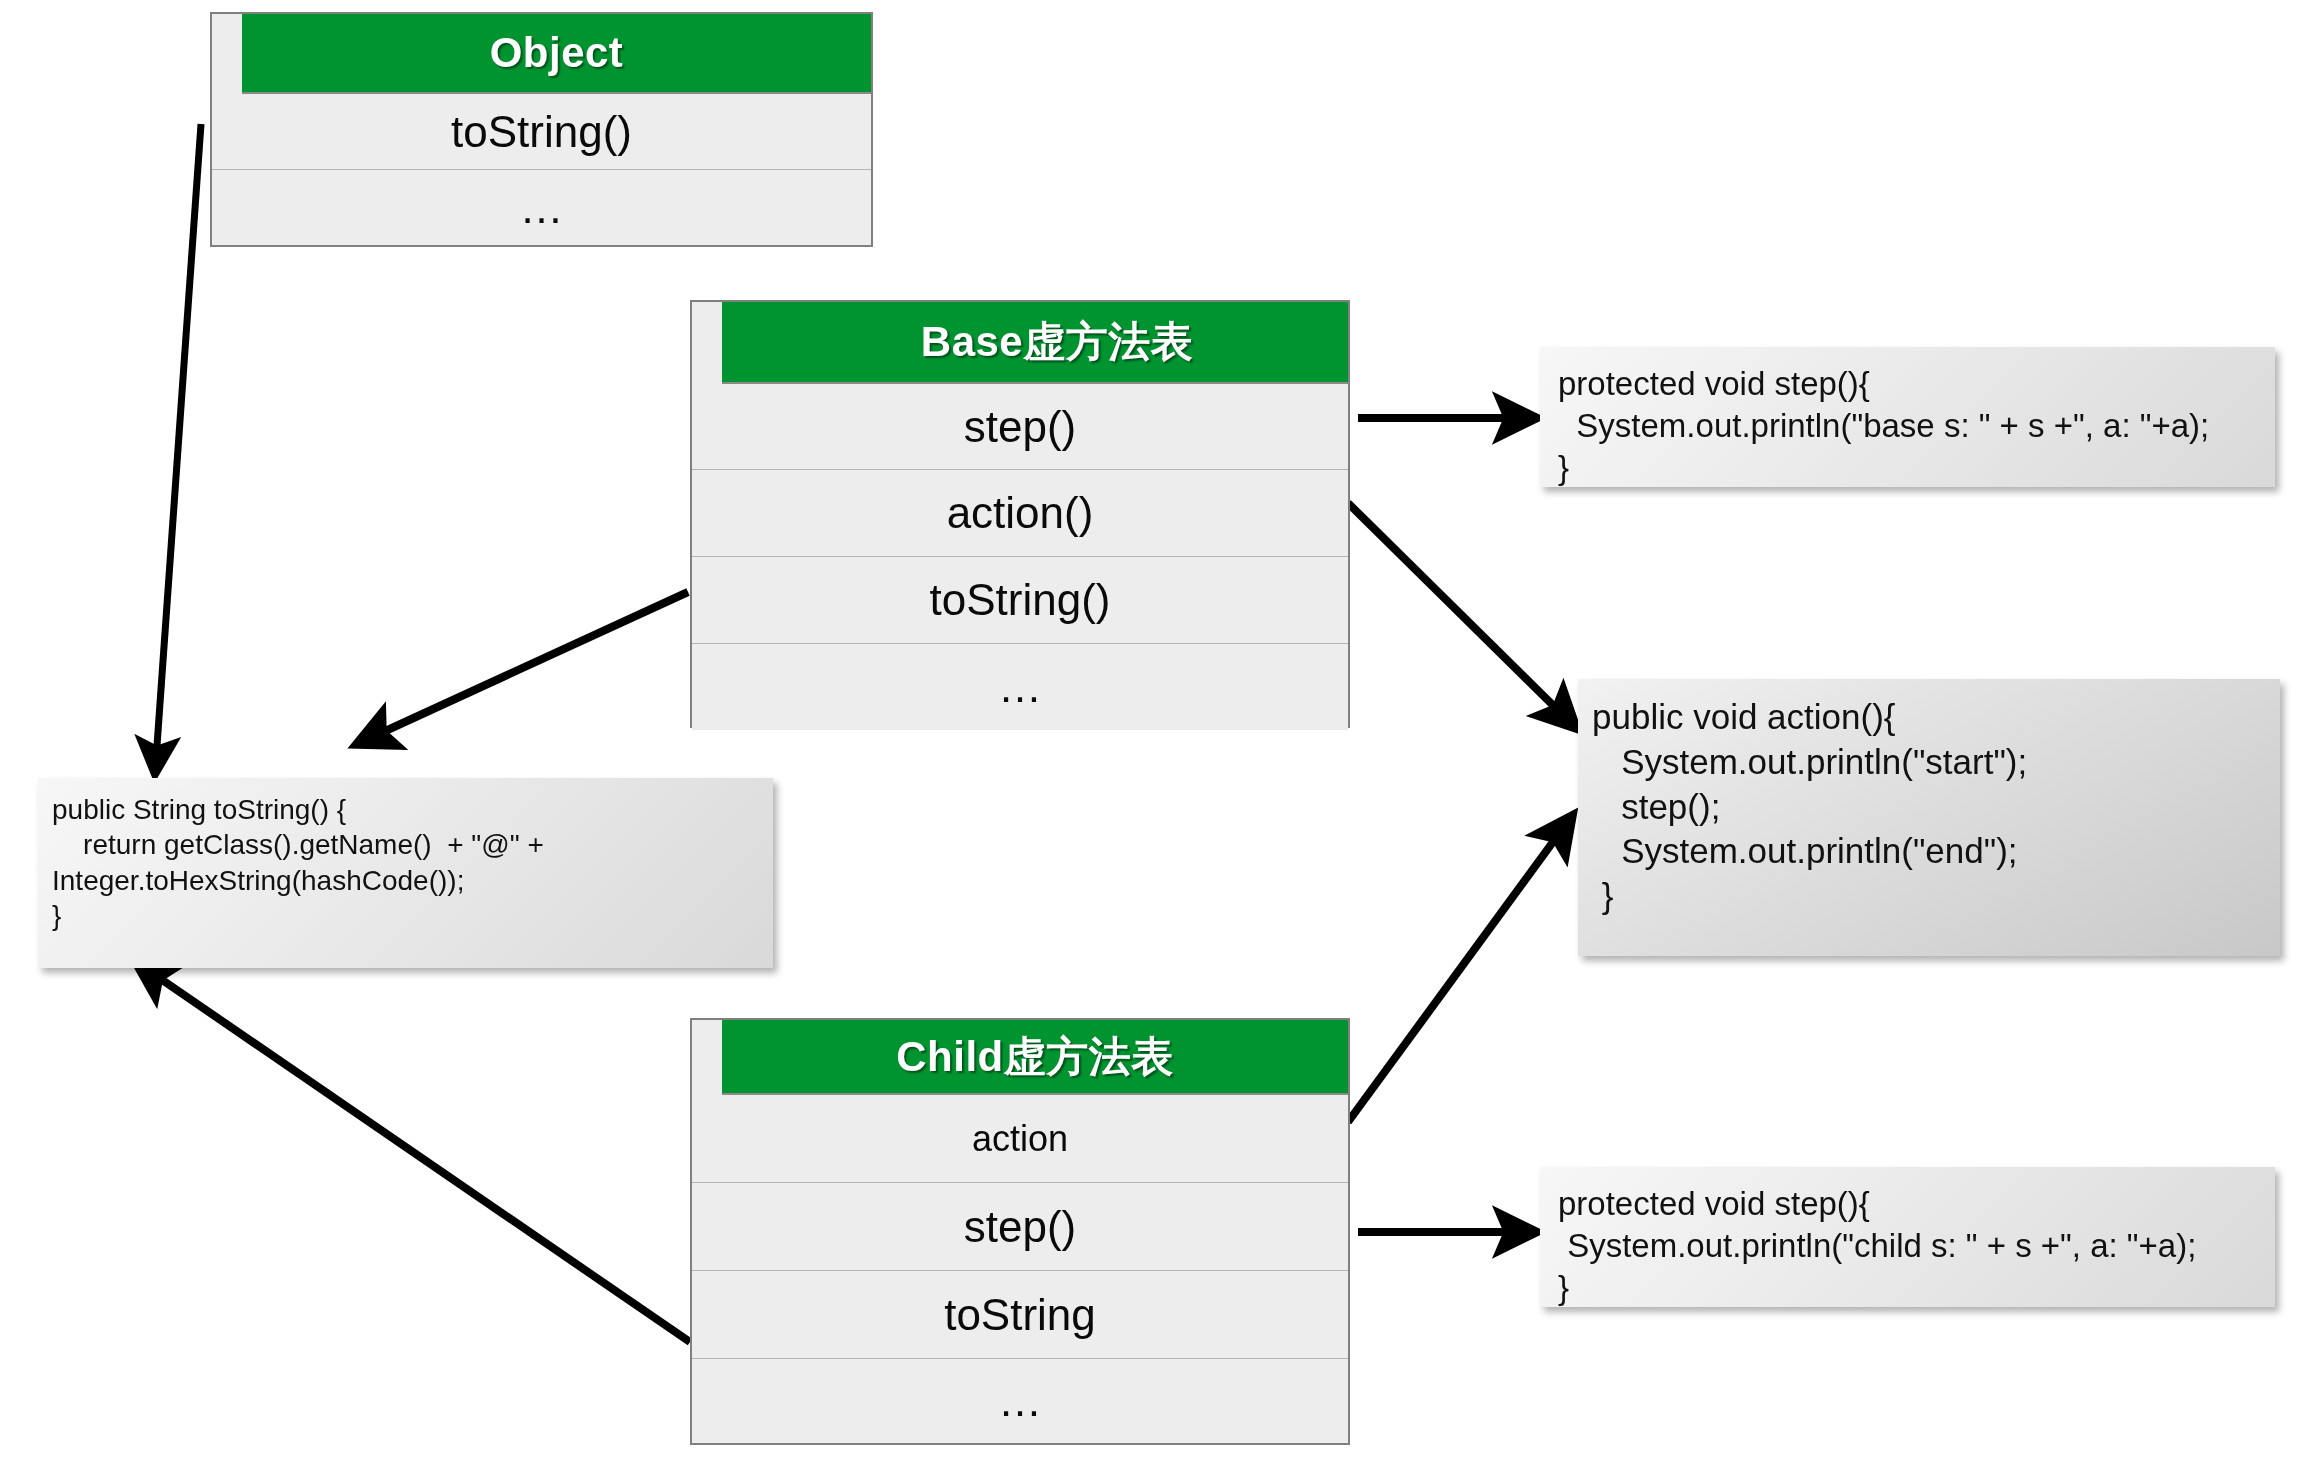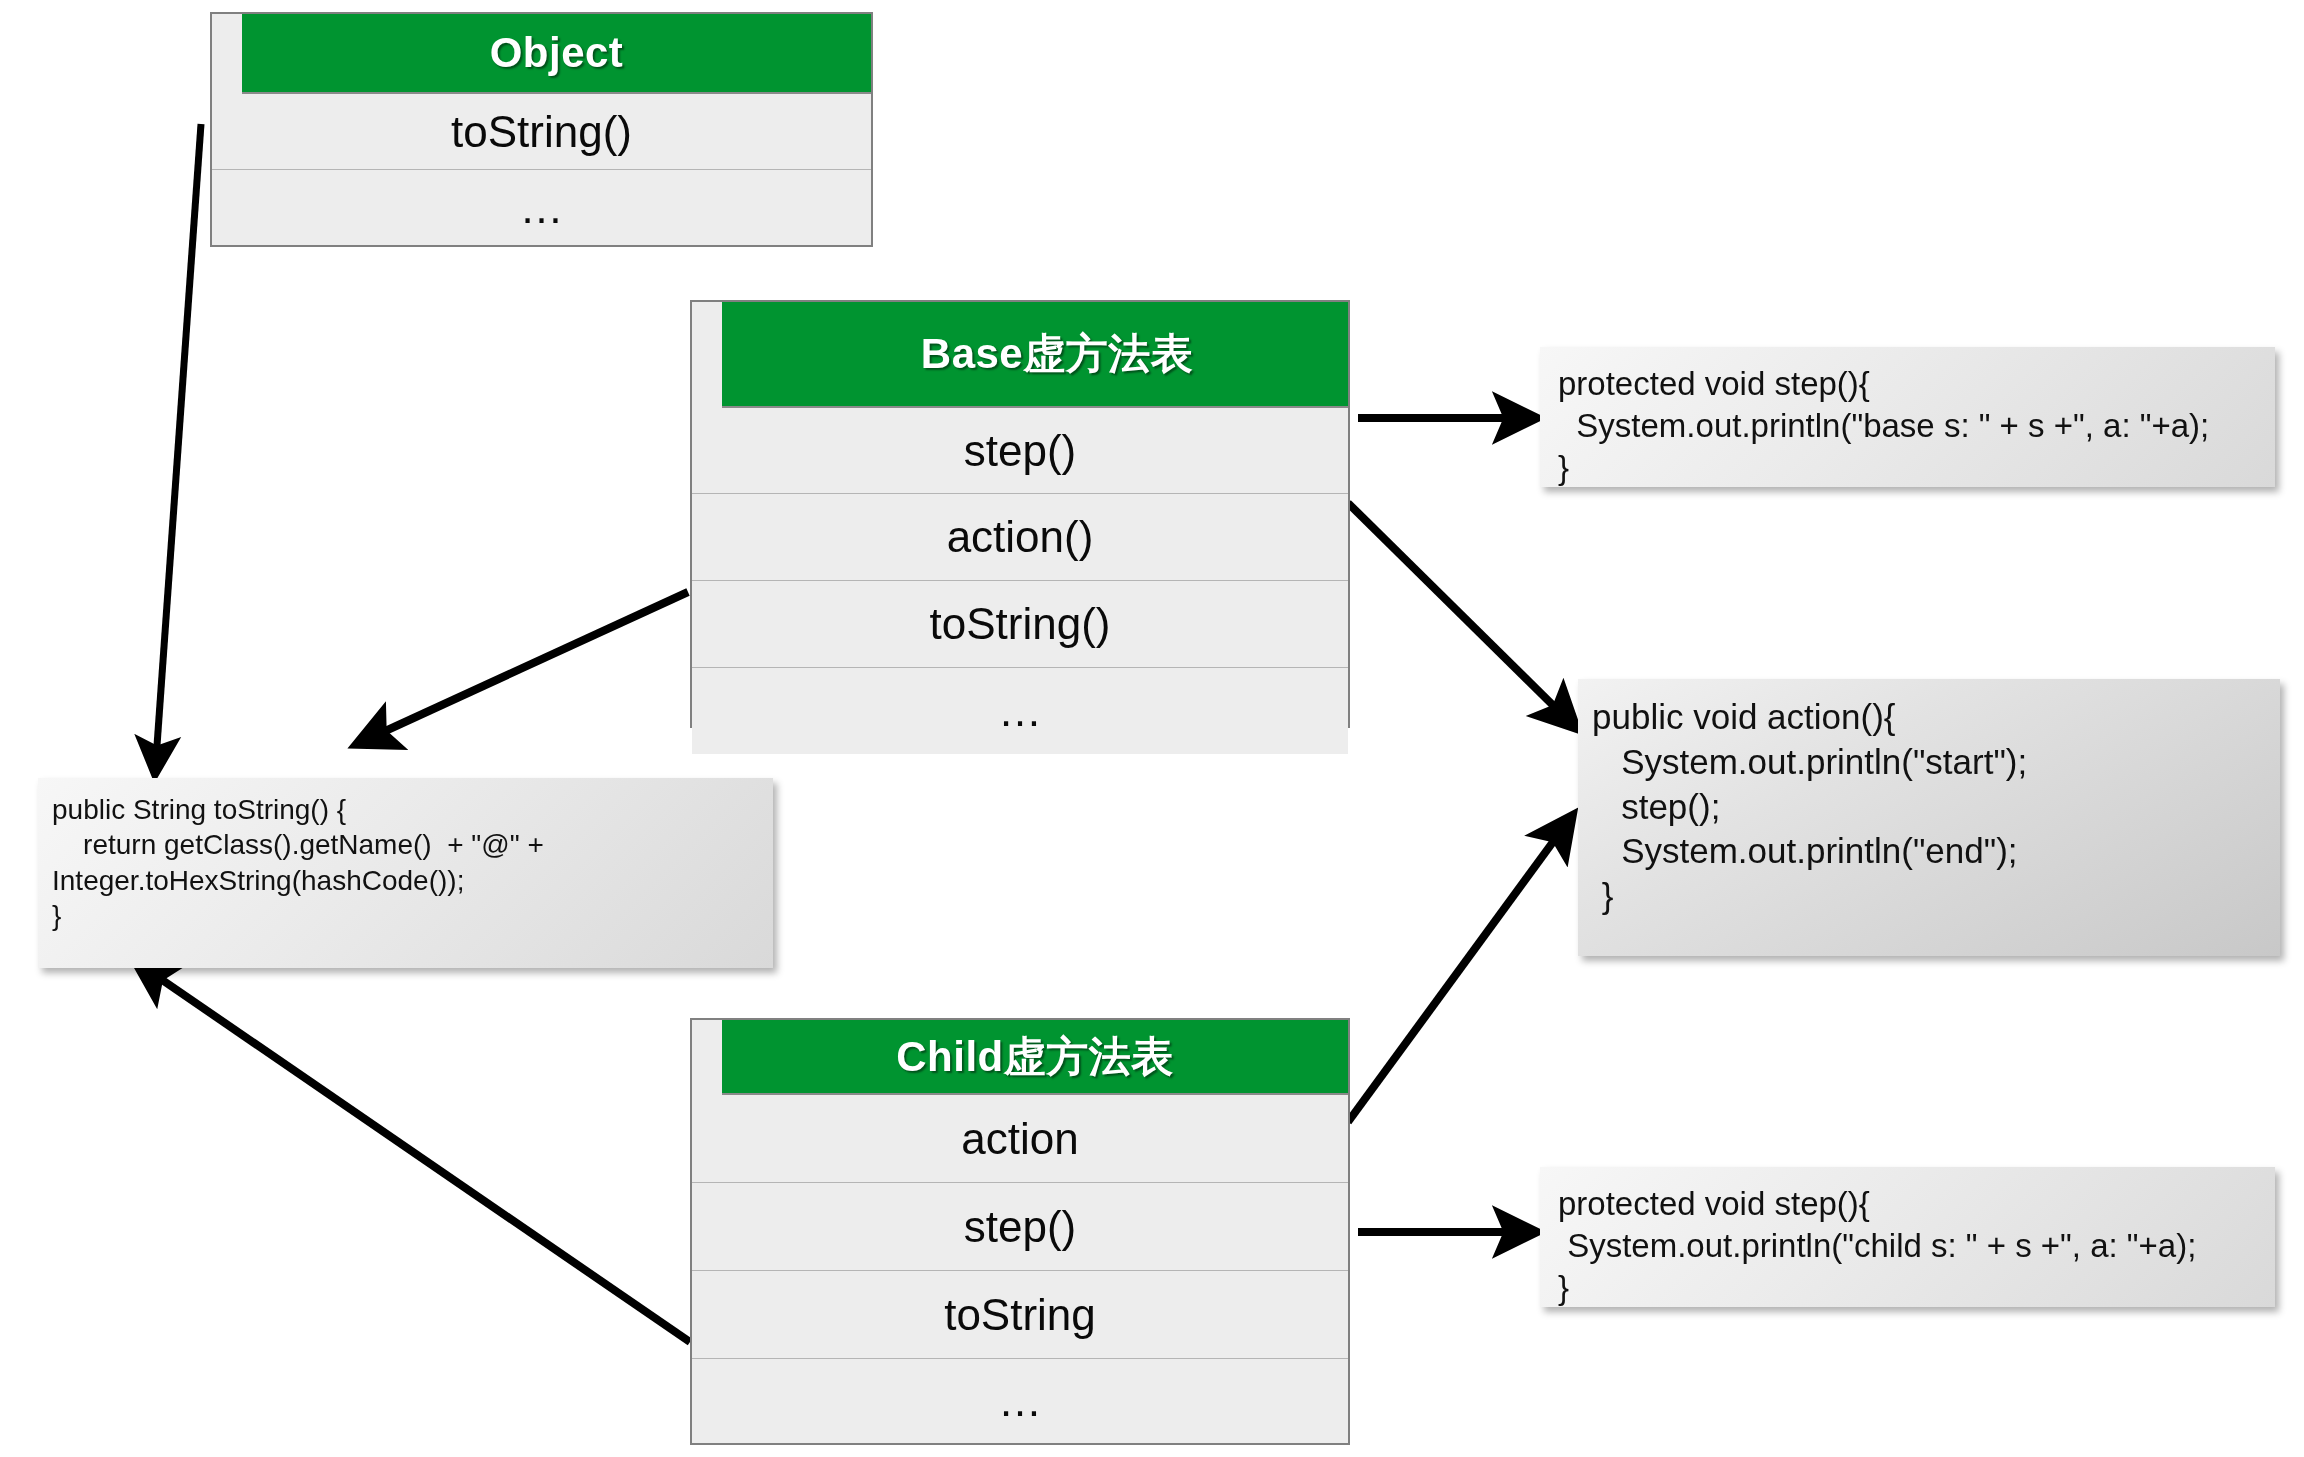--- a/index.html
+++ b/index.html
@@ -101,30 +101,30 @@
     <line x1="690" y1="1342" x2="136" y2="962" stroke="#000000" stroke-width="8" marker-end="url(#ah)"></line>
   </svg>
 
   <div class="vtable" style="left:210px; top:12px; width:663px; height:235px;">
     <div class="vtable-header" style="height:80px; font-size:42px;">Object</div>
     <div class="vtable-row" style="height:76px; font-size:44px;">toString()</div>
     <div class="vtable-row last" style="height:75px; font-size:44px;">…</div>
   </div>
 
   <div class="vtable" style="left:690px; top:300px; width:660px; height:428px;">
-    <div class="vtable-header" style="height:106px; font-size:42px;padding-left:44px;">Base虚方法表</div>
+    <div class="vtable-header" style="height:82px; font-size:42px;padding-left:44px;">Base虚方法表</div>
     <div class="vtable-row" style="height:86px; font-size:44px;">step()</div>
     <div class="vtable-row" style="height:87px; font-size:44px;">action()</div>
     <div class="vtable-row" style="height:87px; font-size:44px;">toString()</div>
     <div class="vtable-row last" style="height:86px; font-size:44px;">…</div>
   </div>
 
   <div class="vtable" style="left:690px; top:1018px; width:660px; height:427px;">
     <div class="vtable-header" style="height:75px; font-size:42px;">Child虚方法表</div>
-    <div class="vtable-row" style="height:88px; font-size:44px;">action</div>
+    <div class="vtable-row" style="height:88px; font-size:36px;">action</div>
     <div class="vtable-row" style="height:88px; font-size:44px;">step()</div>
     <div class="vtable-row" style="height:88px; font-size:44px;">toString</div>
     <div class="vtable-row last" style="height:84px; font-size:44px;">…</div>
   </div>
 
   <div class="codebox" style="left:1540px; top:347px; width:735px; height:140px;
               padding:16px 18px; font-size:33px; line-height:1.28;">protected void step(){
   System.out.println("base s: " + s +", a: "+a);
 }</div>
 

